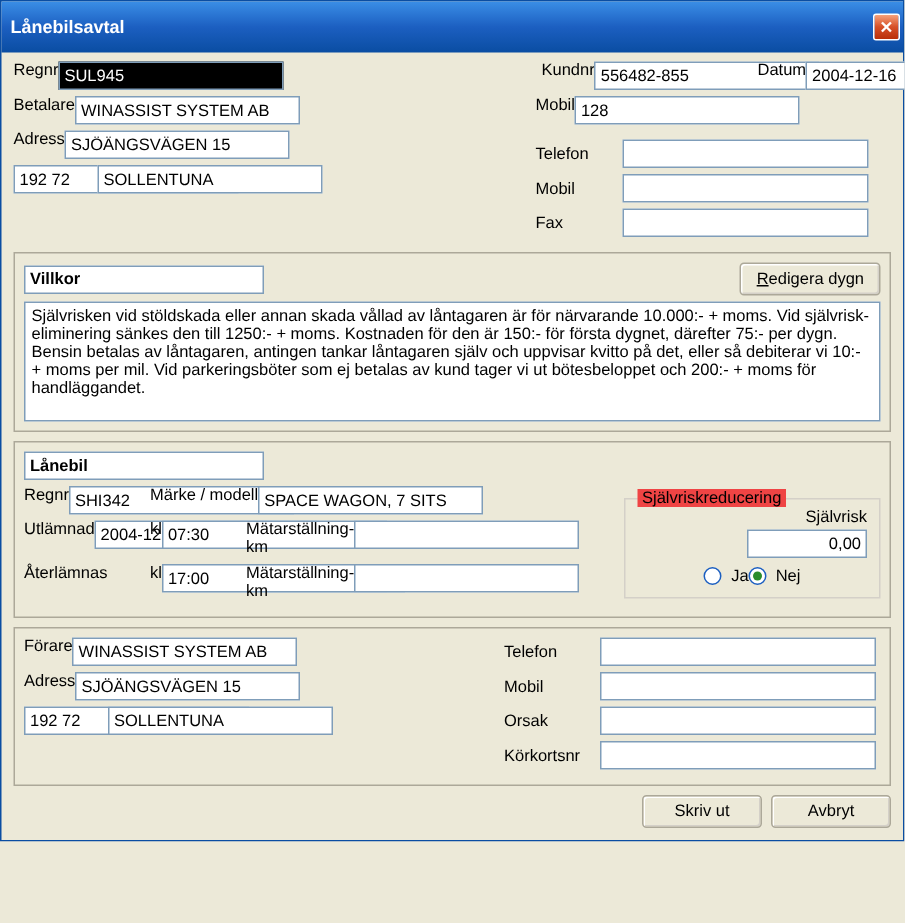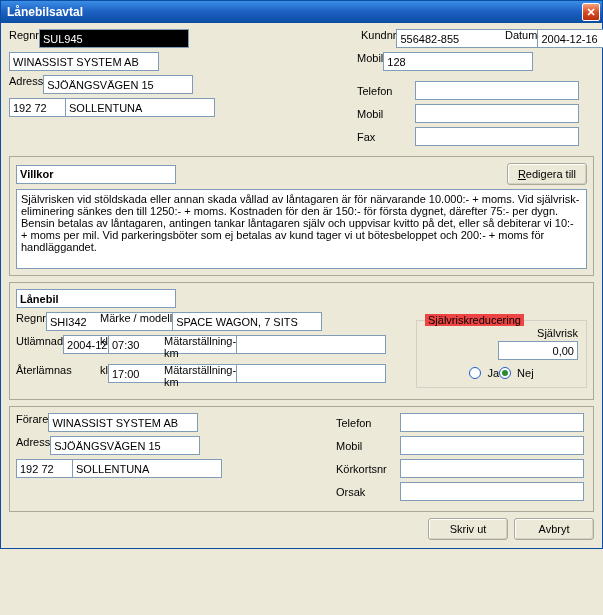--- a/index.html
+++ b/index.html
@@ -9,21 +9,21 @@
     font-size: 11px;
     background: #ece9d8;
     color: #000;
   }
   .window {
     width: 603px;
     border: 1px solid #0a4da2;
     background: #ece9d8;
   }
   .titlebar {
-    height: 22px;
+    height: 34px;
     background: linear-gradient(to bottom, #3a8ee6 0%, #1c5fc1 50%, #0a4da2 100%);
     color: #fff;
     display: flex;
     align-items: center;
     padding: 0 2px 0 6px;
     font-weight: bold;
     font-size: 12px;
   }
   .titlebar-spacer { flex: 1; }
   .close-btn {
@@ -178,20 +178,21 @@
       </div>
       <div class="field" style="width:78px;">
         <span class="lbl">Datum</span>
         <input type="text" value="2004-12-16" style="">
       </div>
     </div>
 
     <div class="row">
       <div style="width:348px;">
         <div class="field" style="width:258px;">
+          <span class="lbl">Betalare</span>
           <input type="text" value="WINASSIST SYSTEM AB" style="">
         </div>
         <div class="field" style="width:258px;">
           <span class="lbl">Adress</span>
           <input type="text" value="SJÖÄNGSVÄGEN 15" style="">
         </div>
         <div class="row">
           <div class="field" style="width:52px;">
             <input type="text" value="192 72" style="">
           </div>
@@ -218,21 +219,21 @@
           <span class="kv-label">Fax</span>
           <input type="text" style="flex: 1 1 0%;" value="">
         </div>
       </div>
     </div>
 
     <div class="sectionbox">
       <div class="section-header">
         <input type="text" class="section-title-input" value="Villkor" style="">
         <div style="flex:1"></div>
-        <button class="btn"><span class="ul">R</span><span>edigera till</span></button>
+        <button class="btn"><span class="ul">R</span><span>edigera dygn</span></button>
       </div>
       <div class="textarea">Självrisken vid stöldskada eller annan skada vållad av låntagaren är för närvarande 10.000:- + moms. Vid självrisk-eliminering sänkes den till 1250:- + moms. Kostnaden för den är 150:- för första dygnet, därefter 75:- per dygn. Bensin betalas av låntagaren, antingen tankar låntagaren själv och uppvisar kvitto på det, eller så debiterar vi 10:- + moms per mil. Vid parkeringsböter som ej betalas av kund tager vi ut bötesbeloppet och 200:- + moms för handläggandet.</div>
     </div>
 
     <div class="sectionbox">
       <div class="section-header">
         <input type="text" class="section-title-input" value="Lånebil" style="">
       </div>
       <div class="row">
         <div style="width:400px;">
@@ -324,25 +325,25 @@
         <div style="width:248px;">
           <div class="kv-row">
             <span class="kv-label" style="width:64px">Telefon</span>
             <input type="text" style="flex: 1 1 0%;" value="">
           </div>
           <div class="kv-row">
             <span class="kv-label" style="width:64px">Mobil</span>
             <input type="text" style="flex: 1 1 0%;" value="">
           </div>
           <div class="kv-row">
+            <span class="kv-label" style="width:64px">Orsak</span>
+            <input type="text" style="flex: 1 1 0%;" value="">
+          </div>
+          <div class="kv-row">
             <span class="kv-label" style="width:64px">Körkortsnr</span>
-            <input type="text" style="flex: 1 1 0%;" value="">
-          </div>
-          <div class="kv-row">
-            <span class="kv-label" style="width:64px">Orsak</span>
             <input type="text" style="flex: 1 1 0%;" value="">
           </div>
         </div>
       </div>
     </div>
 
     <div class="footer">
       <button class="btn" style="width:80px">Skriv ut</button>
       <button class="btn" style="width:80px">Avbryt</button>
     </div>

